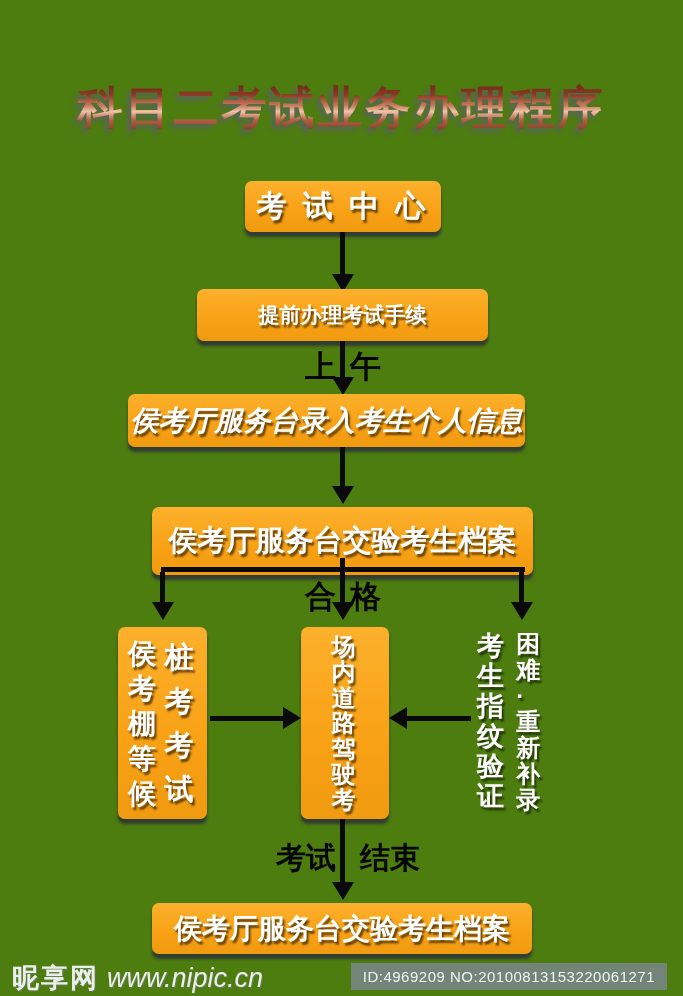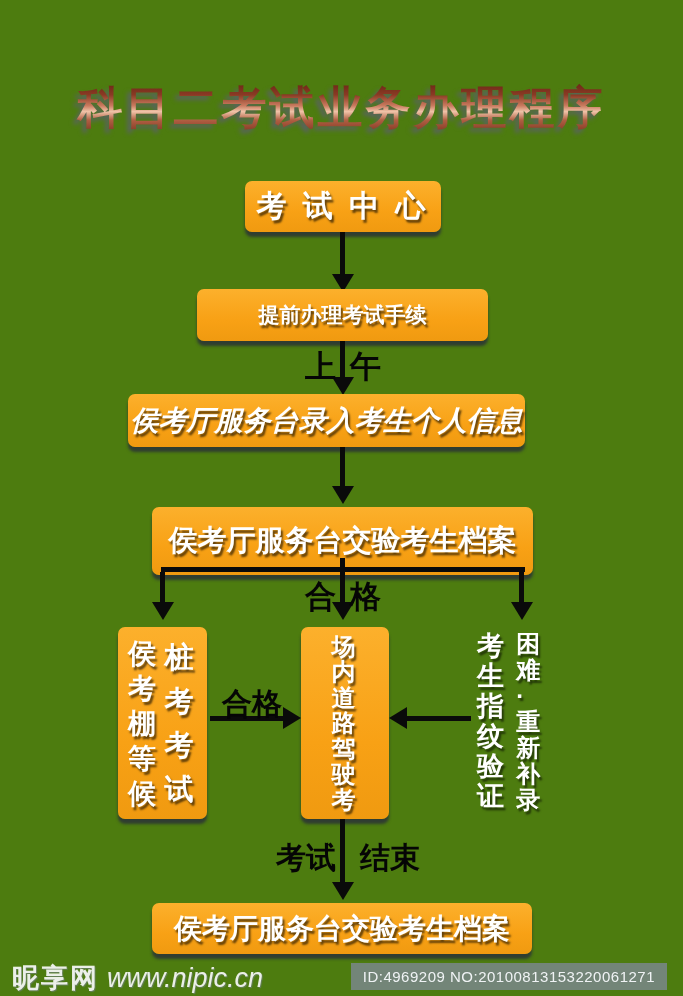--- a/index.html
+++ b/index.html
@@ -114,21 +114,20 @@
     <span class="vcol lh7">场内道路驾驶考</span>
   </div>
 
   <div class="vnote" style="left:477px;top:631px;height:190px;">
     <span class="vcol lh6b">考生指纹验证</span>
     <span class="vcol lh7b">困难·重新补录</span>
   </div>
 
   <div class="hline" style="left:210px;top:716px;width:74px;"></div>
   <div class="ah-right" style="left:283px;top:707px;"></div>
-  <div class="edge-label" style="left:206px;top:684px;width:92px;text-align:center;font-size:30px;">合格</div>
 
   <div class="hline" style="left:406px;top:716px;width:65px;"></div>
   <div class="ah-left" style="left:389px;top:707px;"></div>
 
   <div class="vline" style="left:340px;top:819px;height:65px;"></div>
   <div class="ah-down" style="left:332px;top:882px;"></div>
   <div class="edge-label" style="left:240px;top:838px;width:96px;text-align:right;font-size:30px;">考试</div>
   <div class="edge-label" style="left:360px;top:838px;font-size:30px;">结束</div>
 
   <div class="box" style="left:152px;top:903px;width:380px;height:51px;font-size:28px;">

